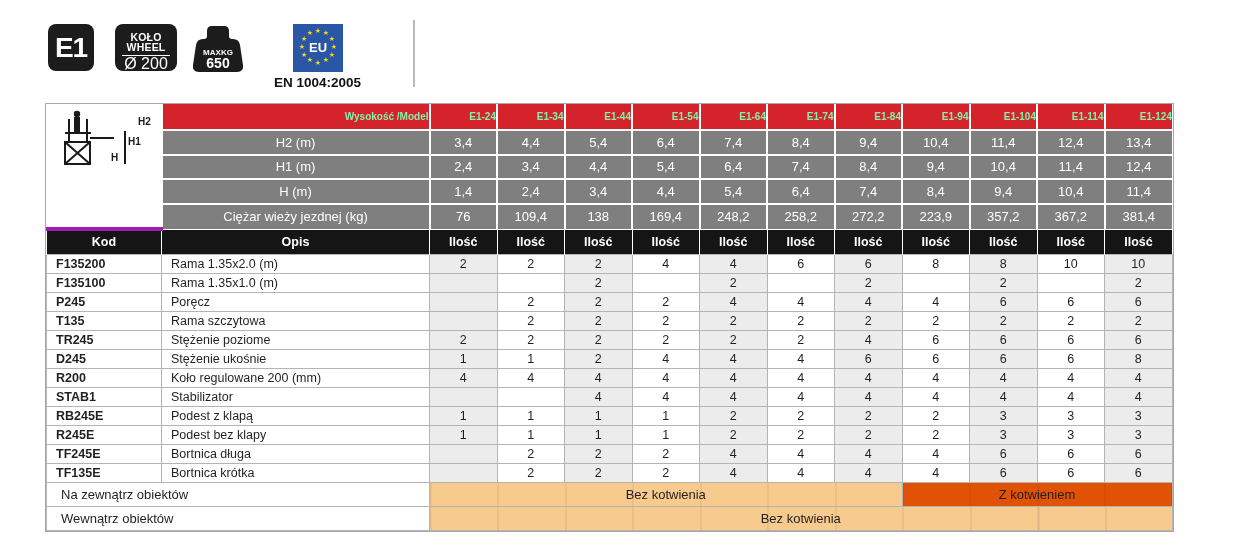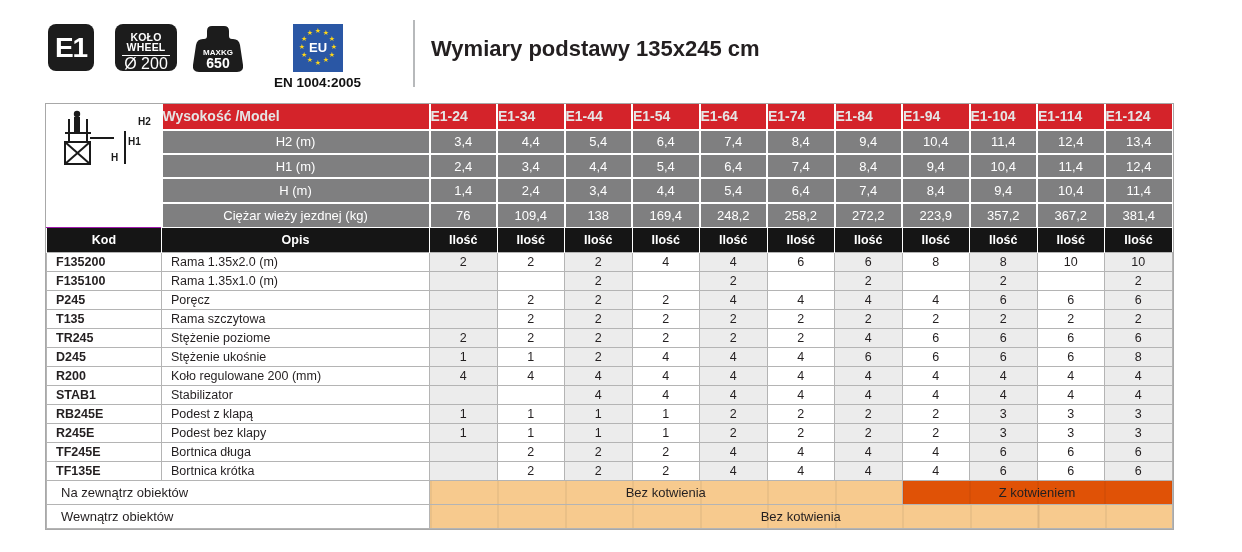--- a/index.html
+++ b/index.html
@@ -37,28 +37,28 @@
   .eu-caption{ font-weight:bold; font-size:13.5px; margin-top:3px; white-space:nowrap; color:#111; }
   .v-divider{ position:absolute; left:413px; top:20px; height:67px; width:2px; background:#b7b9bb; }
   .page-title{ position:absolute; left:431px; top:36px; font-size:22px; font-weight:bold;
     color:var(--text-dark); white-space:nowrap; }
   
   .table-frame{ position:absolute; left:45px; top:103px; border:1px solid #a8a8a8; background:#fff; }
   table{ border-collapse:collapse; table-layout:fixed; }
   td{ padding:0; overflow:hidden; white-space:nowrap; }
   tr.h-red{ height:25px; } tr.h-gray{ height:24px; } tr.h-black{ height:25px; }
   tr.h-part{ height:19px; } tr.h-foot{ height:24px; }
-  .c-red{ background:var(--header-red); color:#e5e5e5; font-weight:bold; font-size:14px;
-    text-align:left; border-left:2px solid #fff; border-top:2px solid #fff; }
+  .c-red{ background:var(--header-red); color:#86efac; font-weight:bold; font-size:10px;
+    text-align:right; border-left:2px solid #fff; border-top:2px solid #fff; }
   tr.h-red td{ border-top:none; }
   .c-gray{ background:var(--row-gray); color:#fff; font-size:13px; text-align:center;
     border-left:2px solid #fff; border-top:2px solid #fff; }
   .c-black{ background:var(--row-black); color:#fff; font-weight:bold; font-size:12.5px;
     text-align:center; border-left:1px solid #fff; border-top:1px solid #fff; }
-  .diagram-cell{ background:#fff; border-right:1px solid #cfcfcf; border-bottom:1px solid #a21caf;
+  .diagram-cell{ background:#fff; border-right:1px solid #cfcfcf; border-bottom:4px solid #a21caf;
     vertical-align:top; }
   .dg{ font-weight:bold; font-size:10px; fill:#1a1a1a; font-family:"Liberation Sans",sans-serif; }
   .c-kod{ font-weight:bold; font-size:12.5px; padding-left:9px; text-align:left;
     border:1px solid #b4b4b4; background:#fff; }
   .c-opis{ font-size:12.5px; padding-left:9px; text-align:left; border:1px solid #b4b4b4; background:#fff; }
   .c-qty{ font-size:12.5px; text-align:center; border:1px solid #b4b4b4; background:#fff; }
   .c-qty.shade{ background:var(--col-shade); }
   .c-flabel{ font-size:13px; padding-left:14px; text-align:left; border:1px solid #b4b4b4; background:#fff; }
   .band-light,.band-dark{
     text-align:center; font-size:13px; color:var(--text-dark); border:1px solid #b4b4b4;
@@ -105,21 +105,20 @@
             <text x="9.0" y="24.5" text-anchor="middle" class="eu-star">★</text>
             <text x="11.1" y="16.5" text-anchor="middle" class="eu-star">★</text>
             <text x="17.0" y="10.6" text-anchor="middle" class="eu-star">★</text>
           </g>
         <text class="eu-label" x="25" y="28" text-anchor="middle">EU</text>
       </svg>
       <div class="eu-caption">EN 1004:2005</div>
     </div>
   </div>
   <div class="v-divider"></div>
-  <h1 class="page-title">Wymiary podstawy 135x245 cm</h1>
 </div>
 
 <div class="table-frame">
   <table>
     <colgroup id="cols">
         <col style="width: 115px;">
         <col style="width: 268px;">
         <col style="width: 67.5px;">
         <col style="width: 67.5px;">
         <col style="width: 67.5px;">

